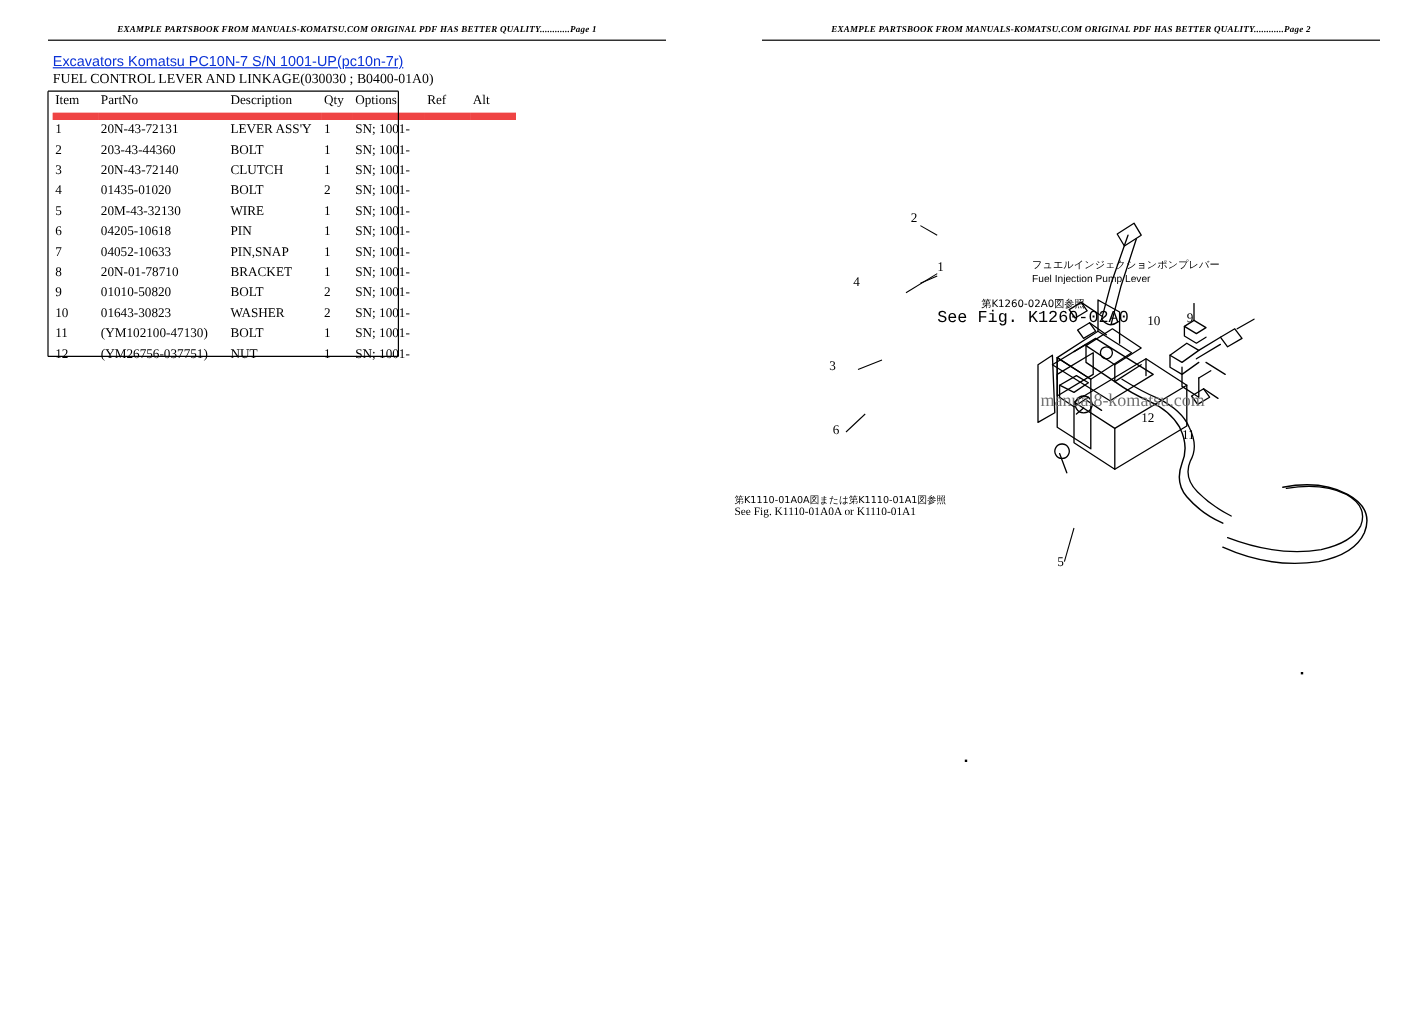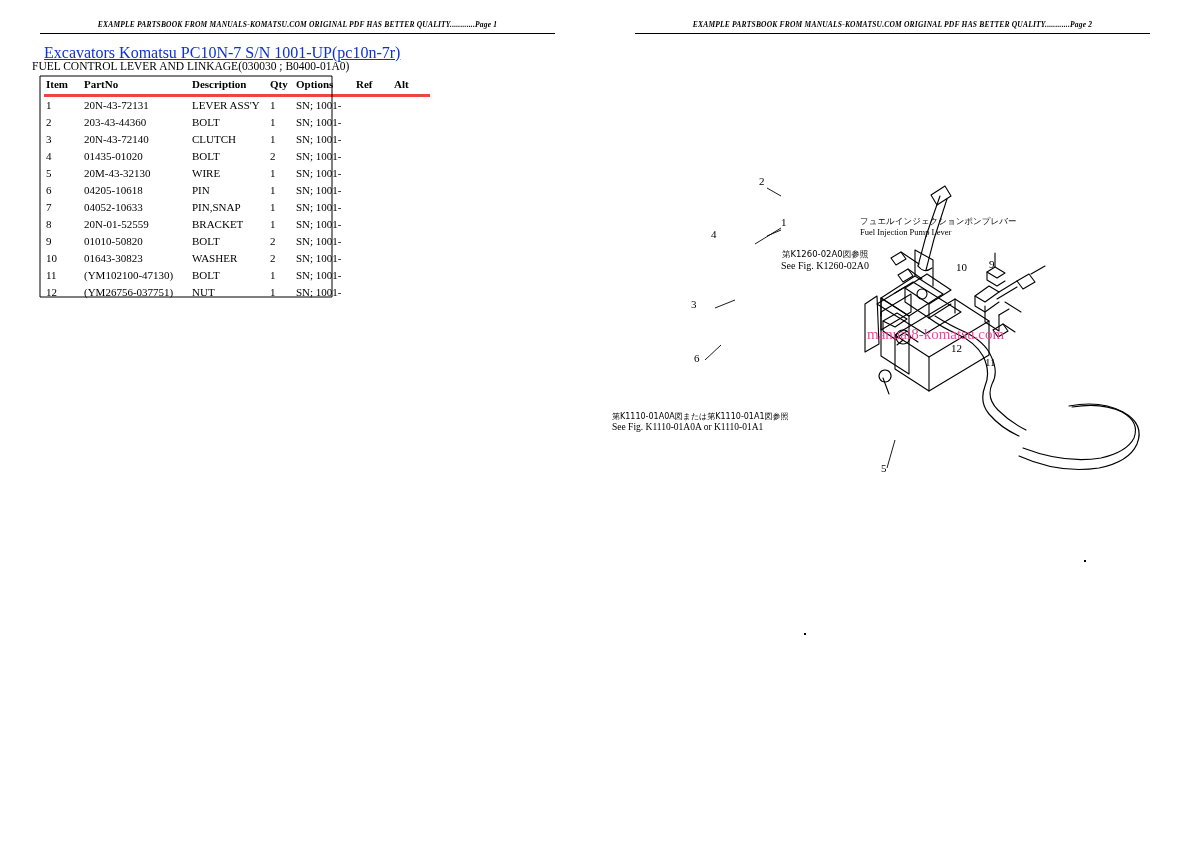--- a/index.html
+++ b/index.html
@@ -50,52 +50,52 @@
     top: 33px;
     border-top: 1px solid #000;
     height: 0;
   }
   .sheet-right .rule { left: 40px; right: 40px; }
 
   .title-link {
     position: absolute;
     top: 44px;
     left: 44px;
-    font-size: 16px;
+    font-size: 12px;
     color: #0b32d6;
     text-decoration: underline;
-    font-family: Liberation Serif, serif;
+    font-family: Liberation Sans, sans-serif;
     white-space: nowrap;
   }
   .subtitle {
     position: absolute;
     top: 60px;
-    left: 32px;
+    left: 44px;
     font-size: 11.5px;
     color: #000;
     white-space: nowrap;
   }
 
   table.parts {
     position: absolute;
     top: 76px;
     left: 44px;
     border-collapse: collapse;
     font-size: 11px;
   }
   table.parts th, table.parts td {
     padding: 0 2px;
     line-height: 17px;
     text-align: left;
     font-weight: normal;
     white-space: nowrap;
   }
   table.parts thead th {
-    font-weight: bold;
-    border-bottom: 3px solid #ef4444;
+    font-weight: normal;
+    border-bottom: 6px solid #ef4444;
     padding-bottom: 1px;
   }
   .col-item { width: 34px; }
   .col-part { width: 104px; }
   .col-desc { width: 74px; }
   .col-qty  { width: 22px; text-align: left; margin-top: 36px; }
   .col-opt  { width: 56px; }
   .col-ref  { width: 34px; }
 
   
@@ -108,21 +108,21 @@
   }
   .jp {
     font-family: "DejaVu Sans", sans-serif;
   }
   .watermark-center {
     position: absolute;
     left: 272px;
     top: 326px;
     font-family: "Liberation Serif", serif;
     font-size: 15px;
-    color: #ec4899;
+    color: #737373;
     white-space: nowrap;
   }
   .dot {
     position: absolute;
     width: 2px;
     height: 2px;
     background: #000;
   }
 </style>
 </head>
@@ -209,21 +209,21 @@
           <td>7</td>
           <td>04052-10633</td>
           <td>PIN,SNAP</td>
           <td>1</td>
           <td>SN; 1001-</td>
           <td></td>
           <td></td>
         </tr>
         <tr>
           <td>8</td>
-          <td>20N-01-52559</td>
+          <td>20N-01-78710</td>
           <td>BRACKET</td>
           <td>1</td>
           <td>SN; 1001-</td>
           <td></td>
           <td></td>
         </tr>
         <tr>
           <td>9</td>
           <td>01010-50820</td>
           <td>BOLT</td>
@@ -357,26 +357,26 @@
         <text x="286" y="472" font-family="Liberation Serif, serif" font-size="11">5</text>
         <text x="361" y="271" font-family="Liberation Serif, serif" font-size="11">10</text>
         <text x="394" y="268" font-family="Liberation Serif, serif" font-size="11">9</text>
         <text x="356" y="352" font-family="Liberation Serif, serif" font-size="11">12</text>
         <text x="390" y="366" font-family="Liberation Serif, serif" font-size="11">11</text>
       </svg>
 
       
       <div style="position:absolute;left:265px;top:216px;font-size:8.5px;line-height:11px;white-space:nowrap;">
         <div class="jp">フュエルインジェクションポンプレバー</div>
-        <div style="font-family:Liberation Serif, serif;">Fuel Injection Pump Lever</div>
+        <div style="font-family:Liberation Sans, sans-serif;">Fuel Injection Pump Lever</div>
       </div>
 
       <div style="position:absolute;left:186px;top:249px;font-size:8.5px;line-height:11px;white-space:nowrap;text-align:center;">
         <div class="jp">第K1260-02A0図参照</div>
-        <div style="font-family:Liberation Serif, serif;font-size:10px;">See Fig. K1260-02A0</div>
+        <div style="font-family:Liberation Mono, monospace;font-size:14px;">See Fig. K1260-02A0</div>
       </div>
 
       <div style="position:absolute;left:17px;top:411px;font-size:8px;line-height:11px;white-space:nowrap;">
         <div class="jp">第K1110-01A0A図または第K1110-01A1図参照</div>
         <div style="font-family:'Liberation Serif',serif;font-size:9.5px;">See Fig. K1110-01A0A or K1110-01A1</div>
       </div>
 
       <div class="watermark-center">manual8-komatsu.com</div>
 
       <div class="dot" style="left:209px;top:633px;"></div>

